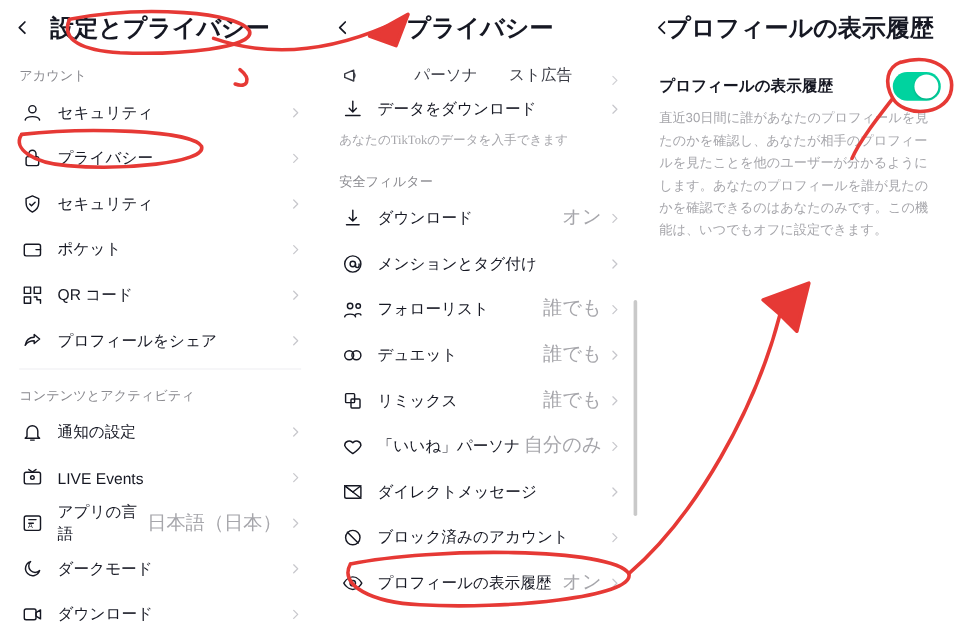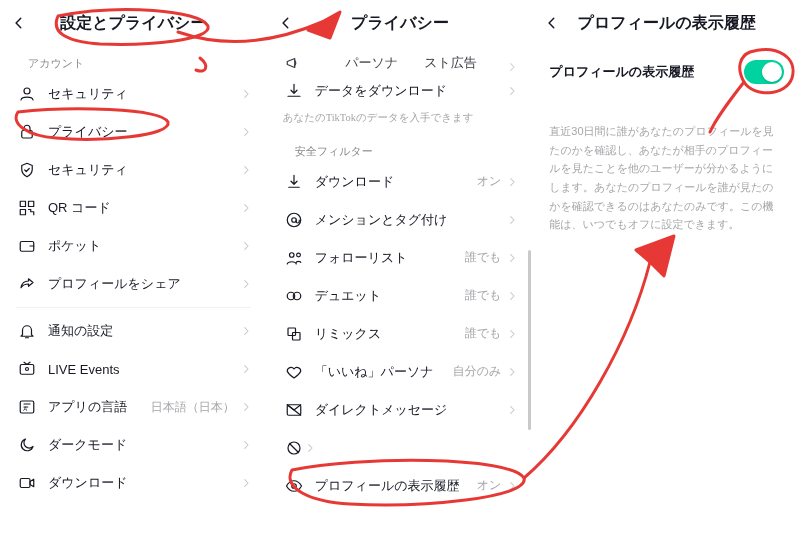--- a/index.html
+++ b/index.html
@@ -15,60 +15,60 @@
   .panels { display: flex; width: 100%; height: 100%; }
   .panel { flex: 1; position: relative; padding: 0; }
   .panel:nth-child(3) { border-left: none; }
 
   .hdr {
     display: flex;
     align-items: center;
     justify-content: center;
     height: 46px;
     position: relative;
-    font-size: 16px;
+    font-size: 20px;
     font-weight: 700;
   }
   .back {
     position: absolute;
     left: 12px;
     top: 50%;
     transform: translateY(-50%);
     display: flex;
     align-items: center;
     cursor: pointer;
   }
   .section-label {
     font-size: 11px;
     color: #8a8a8f;
-    padding: 10px 28px 4px;
+    padding: 10px 16px 4px;
   }
   .row {
     display: flex;
     align-items: center;
     padding: 0 16px;
     height: 38px;
     cursor: pointer;
   }
   .row .icon { width: 22px; display: flex; align-items: center; justify-content: center; color: #161823; }
   .row .label { flex: 1; font-size: 13px; margin-left: 10px; }
-  .row .value { font-size: 12px; color: #a6a6ab; margin-right: 6px; }
+  .row .value { font-size: 16px; color: #a6a6ab; margin-right: 6px; }
   .chev { color: #c7c7cc; }
   .sub {
     font-size: 10.5px;
     color: #a6a6ab;
     padding: 0 16px 8px 16px;
     line-height: 1.5;
     font-family: Liberation Serif, serif;
   }
   .rule { height: 1px; background: #f1f1f3; margin: 4px 16px; }
 
   
   .p3-title { font-size: 13px; font-weight: 600; padding: 14px 16px 6px; display:flex; justify-content:space-between; align-items:center;}
-  .p3-desc { font-size: 11px; color: #a6a6ab; padding: 0 16px; line-height: 1.7; margin-top: 32px; }
+  .p3-desc { font-size: 11px; color: #a6a6ab; padding: 0 16px; line-height: 1.7; }
 
   .toggle {
     width: 40px; height: 24px; border-radius: 12px;
     background: #00d39f; position: relative;
   }
   .toggle::after {
     content: ""; position: absolute; right: 2px; top: 2px;
     width: 20px; height: 20px; background: #fff; border-radius: 50%;
     box-shadow: 0 1px 2px rgba(0,0,0,.2);
   }
@@ -133,56 +133,57 @@
             </svg>
           </span>
     <span class="label">セキュリティ</span>
     <svg class="chev" width="10" height="10" viewBox="0 0 24 24">
             <path d="M9 4l8 8-8 8" stroke="#c7c7cc" stroke-width="2.5" fill="none" stroke-linecap="round" stroke-linejoin="round"></path>
           </svg>
   </div>
         <div class="row">
     <span class="icon">
             <svg width="18" height="18" viewBox="0 0 24 24">
+              <rect x="3" y="6" width="18" height="13" rx="2" stroke="#161823" stroke-width="1.6" fill="none" stroke-linecap="round" stroke-linejoin="round"></rect>
+              <path d="M16 12h5" stroke="#161823" stroke-width="1.6" fill="none" stroke-linecap="round" stroke-linejoin="round"></path>
+            </svg>
+          </span>
+    <span class="label">ポケット</span>
+    <svg class="chev" width="10" height="10" viewBox="0 0 24 24">
+            <path d="M9 4l8 8-8 8" stroke="#c7c7cc" stroke-width="2.5" fill="none" stroke-linecap="round" stroke-linejoin="round"></path>
+          </svg>
+  </div>
+        <div class="row">
+    <span class="icon">
+            <svg width="18" height="18" viewBox="0 0 24 24">
               <rect x="3" y="3" width="7" height="7" stroke="#161823" stroke-width="1.6" fill="none" stroke-linecap="round" stroke-linejoin="round"></rect>
               <rect x="14" y="3" width="7" height="7" stroke="#161823" stroke-width="1.6" fill="none" stroke-linecap="round" stroke-linejoin="round"></rect>
               <rect x="3" y="14" width="7" height="7" stroke="#161823" stroke-width="1.6" fill="none" stroke-linecap="round" stroke-linejoin="round"></rect>
               <path d="M14 14h3v3h4v4" stroke="#161823" stroke-width="1.6" fill="none" stroke-linecap="round" stroke-linejoin="round"></path>
             </svg>
           </span>
     <span class="label">QR コード</span>
     <svg class="chev" width="10" height="10" viewBox="0 0 24 24">
             <path d="M9 4l8 8-8 8" stroke="#c7c7cc" stroke-width="2.5" fill="none" stroke-linecap="round" stroke-linejoin="round"></path>
           </svg>
   </div>
         <div class="row">
     <span class="icon">
             <svg width="18" height="18" viewBox="0 0 24 24">
-              <rect x="3" y="6" width="18" height="13" rx="2" stroke="#161823" stroke-width="1.6" fill="none" stroke-linecap="round" stroke-linejoin="round"></rect>
-              <path d="M16 12h5" stroke="#161823" stroke-width="1.6" fill="none" stroke-linecap="round" stroke-linejoin="round"></path>
-            </svg>
-          </span>
-    <span class="label">ポケット</span>
-    <svg class="chev" width="10" height="10" viewBox="0 0 24 24">
-            <path d="M9 4l8 8-8 8" stroke="#c7c7cc" stroke-width="2.5" fill="none" stroke-linecap="round" stroke-linejoin="round"></path>
-          </svg>
-  </div>
-        <div class="row">
-    <span class="icon">
-            <svg width="18" height="18" viewBox="0 0 24 24">
               <path d="M14 5l6 5-6 5v-3c-5 0-8 2-10 5 1-6 5-9 10-9z" stroke="#161823" stroke-width="1.6" fill="none" stroke-linecap="round" stroke-linejoin="round"></path>
             </svg>
           </span>
     <span class="label">プロフィールをシェア</span>
     <svg class="chev" width="10" height="10" viewBox="0 0 24 24">
             <path d="M9 4l8 8-8 8" stroke="#c7c7cc" stroke-width="2.5" fill="none" stroke-linecap="round" stroke-linejoin="round"></path>
           </svg>
   </div>
       </div>
     <div class="rule"></div>
+    <div class="section-label">コンテンツとアクティビティ</div>
     <div id="p1s1">
         <div class="row">
     <span class="icon">
             <svg width="18" height="18" viewBox="0 0 24 24">
               <path d="M6 17V11a6 6 0 0112 0v6l2 2H4z" stroke="#161823" stroke-width="1.6" fill="none" stroke-linecap="round" stroke-linejoin="round"></path>
               <path d="M10 21h4" stroke="#161823" stroke-width="1.6" fill="none" stroke-linecap="round" stroke-linejoin="round"></path>
             </svg>
           </span>
     <span class="label">通知の設定</span>
     <svg class="chev" width="10" height="10" viewBox="0 0 24 24">
@@ -377,20 +378,21 @@
             <path d="M9 4l8 8-8 8" stroke="#c7c7cc" stroke-width="2.5" fill="none" stroke-linecap="round" stroke-linejoin="round"></path>
           </svg>
   </div>
         <div class="row">
     <span class="icon">
             <svg width="18" height="18" viewBox="0 0 24 24">
               <circle cx="12" cy="12" r="8" stroke="#161823" stroke-width="1.6" fill="none" stroke-linecap="round" stroke-linejoin="round"></circle>
               <line x1="6" y1="6" x2="18" y2="18" stroke="#161823" stroke-width="1.6" fill="none" stroke-linecap="round" stroke-linejoin="round"></line>
             </svg>
           </span>
+    <span class="label">ブロック済みのアカウント</span>
     <svg class="chev" width="10" height="10" viewBox="0 0 24 24">
             <path d="M9 4l8 8-8 8" stroke="#c7c7cc" stroke-width="2.5" fill="none" stroke-linecap="round" stroke-linejoin="round"></path>
           </svg>
   </div>
         <div class="row">
     <span class="icon">
             <svg width="18" height="18" viewBox="0 0 24 24">
               <path d="M2 12s4-7 10-7 10 7 10 7-4 7-10 7-10-7-10-7z" stroke="#161823" stroke-width="1.6" fill="none" stroke-linecap="round" stroke-linejoin="round"></path>
               <circle cx="12" cy="12" r="3" stroke="#161823" stroke-width="1.6" fill="none" stroke-linecap="round" stroke-linejoin="round"></circle>
             </svg>

